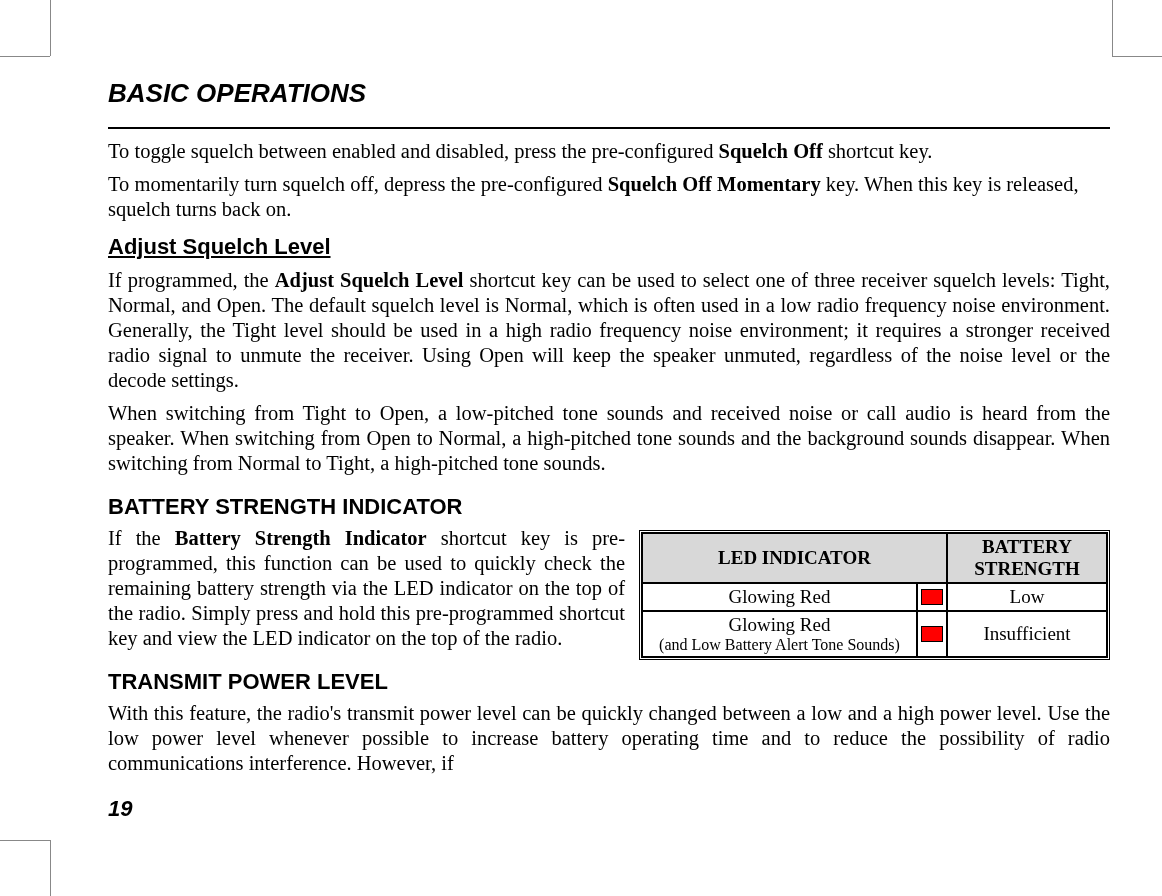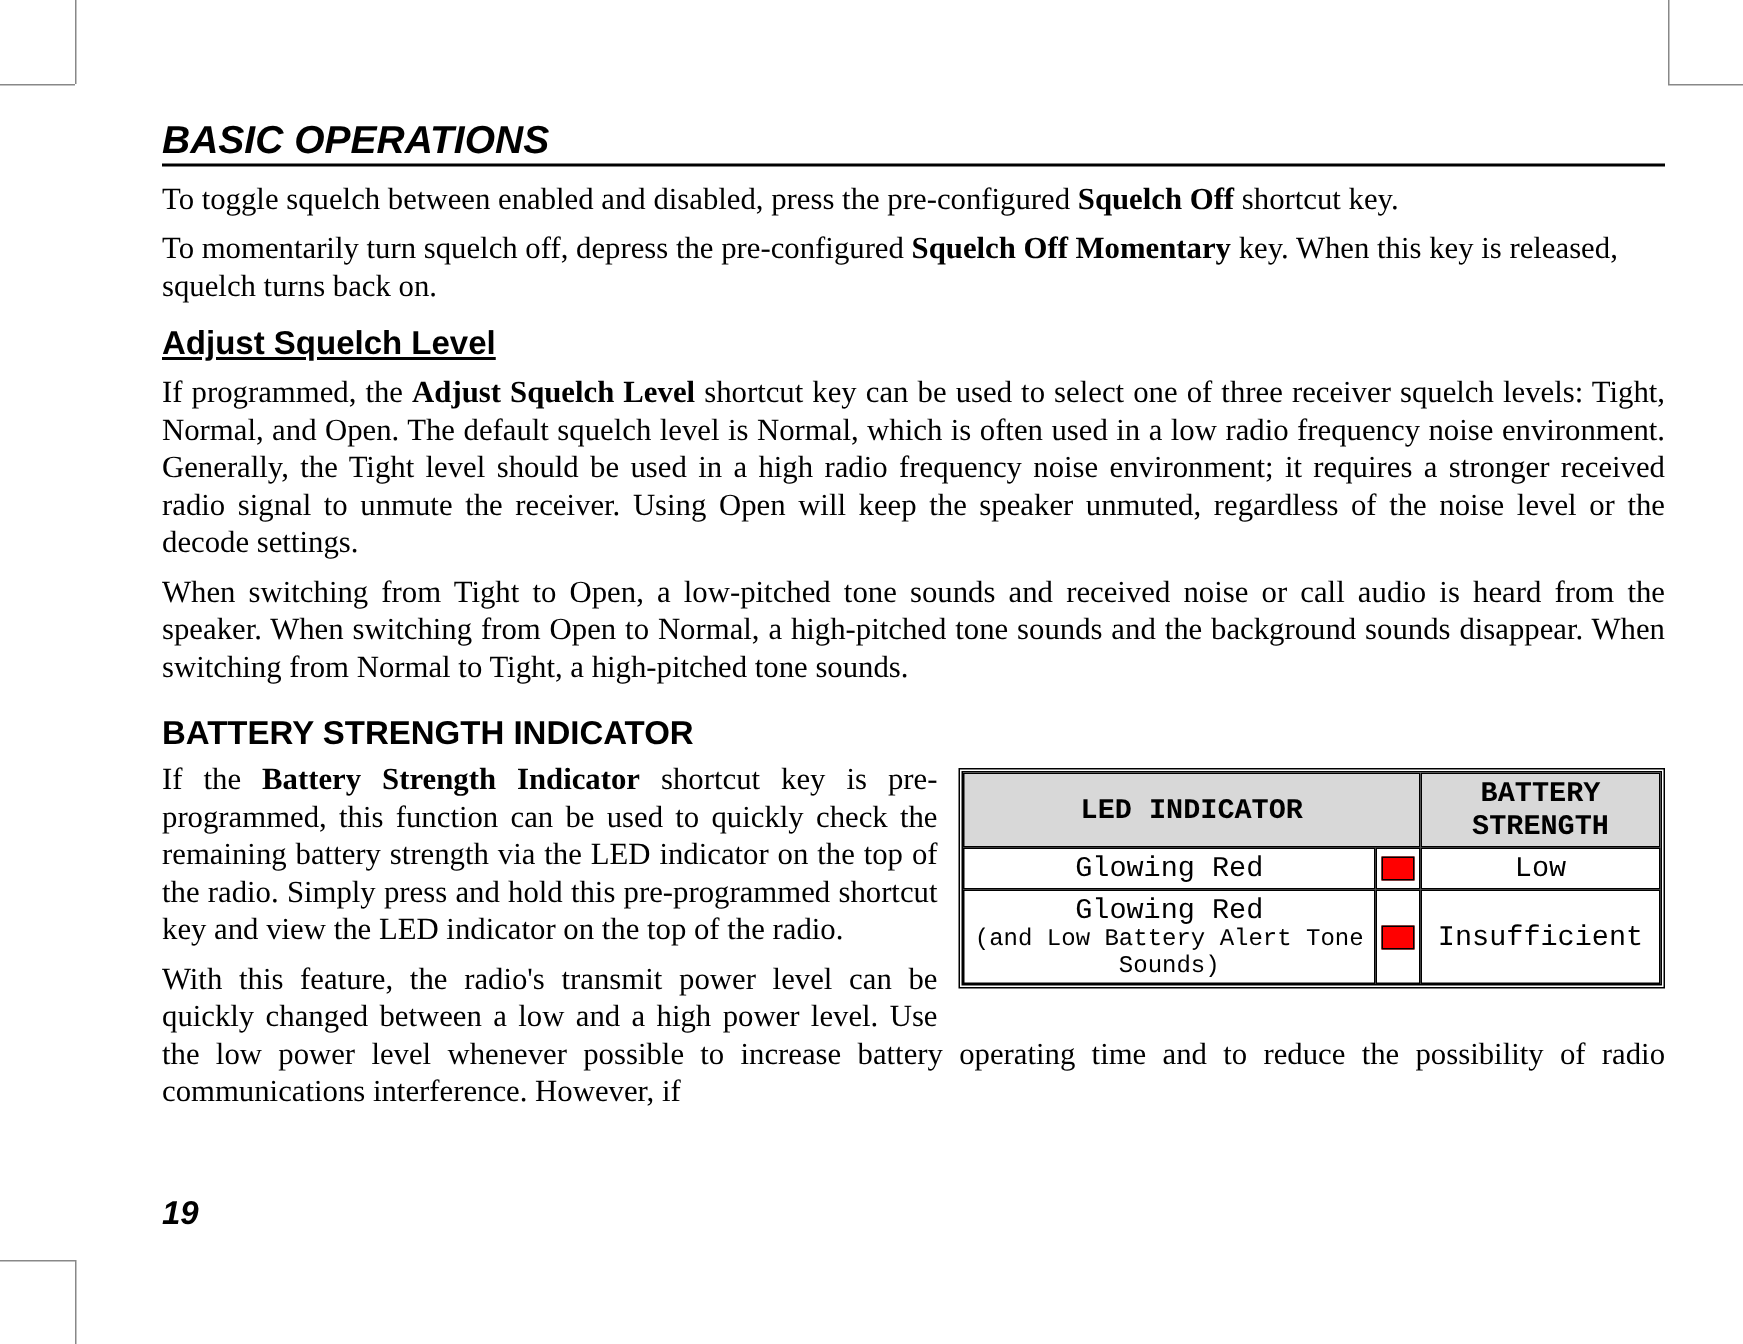--- a/index.html
+++ b/index.html
@@ -62,21 +62,21 @@
       left: 108px;
       top: 78px;
       width: 1002px;
     }
     .section-title {
       font-family: Arial, Helvetica, sans-serif;
       font-weight: bold;
       font-style: italic;
       font-size: 26px;
       border-bottom: 2px solid #000;
-      padding-bottom: 0;
+      padding-bottom: 18px;
       margin-bottom: 10px;
     }
     .para {
       font-size: 20.5px;
       line-height: 1.22;
       margin-bottom: 8px;
     }
     .para.justify {
       text-align: justify;
     }
@@ -105,21 +105,21 @@
       clear: both;
     }
     .battery-table {
       float: right;
       margin-left: 14px;
       margin-top: 4px;
       margin-bottom: 16px;
       border: 3px double #000;
       border-collapse: separate;
       border-spacing: 0;
-      font-family: Liberation Mono, monospace;
+      font-family: Liberation Serif, serif;
       font-size: 19px;
     }
     .battery-table th, .battery-table td {
       border: 1px solid #000;
       text-align: center;
       padding: 2px 6px;
       vertical-align: middle;
     }
     .battery-table th {
       background: #d8d8d8;
@@ -215,19 +215,20 @@
             </td>
         <td class="col-str">Insufficient</td>
       </tr>
     </tbody>
       </table>
 
     <p class="para justify">
       <span>If the </span><span class="bold">Battery Strength Indicator</span><span> shortcut key is pre-programmed, this function can be used to quickly check the remaining battery strength via the LED indicator on the top of the radio. Simply press and hold this pre-programmed shortcut key and view the LED indicator on the top of the radio.</span>
     </p>
 
+    <div class="h2">TRANSMIT POWER LEVEL</div>
 
     <p class="para justify">With this feature, the radio's transmit power level can be quickly changed between a low and a high power level. Use the low power level whenever possible to increase battery operating time and to reduce the possibility of radio communications interference. However, if</p>
   </div>
 
 </div>
 
 <div class="page-number">19</div>
 
 </body></html>

